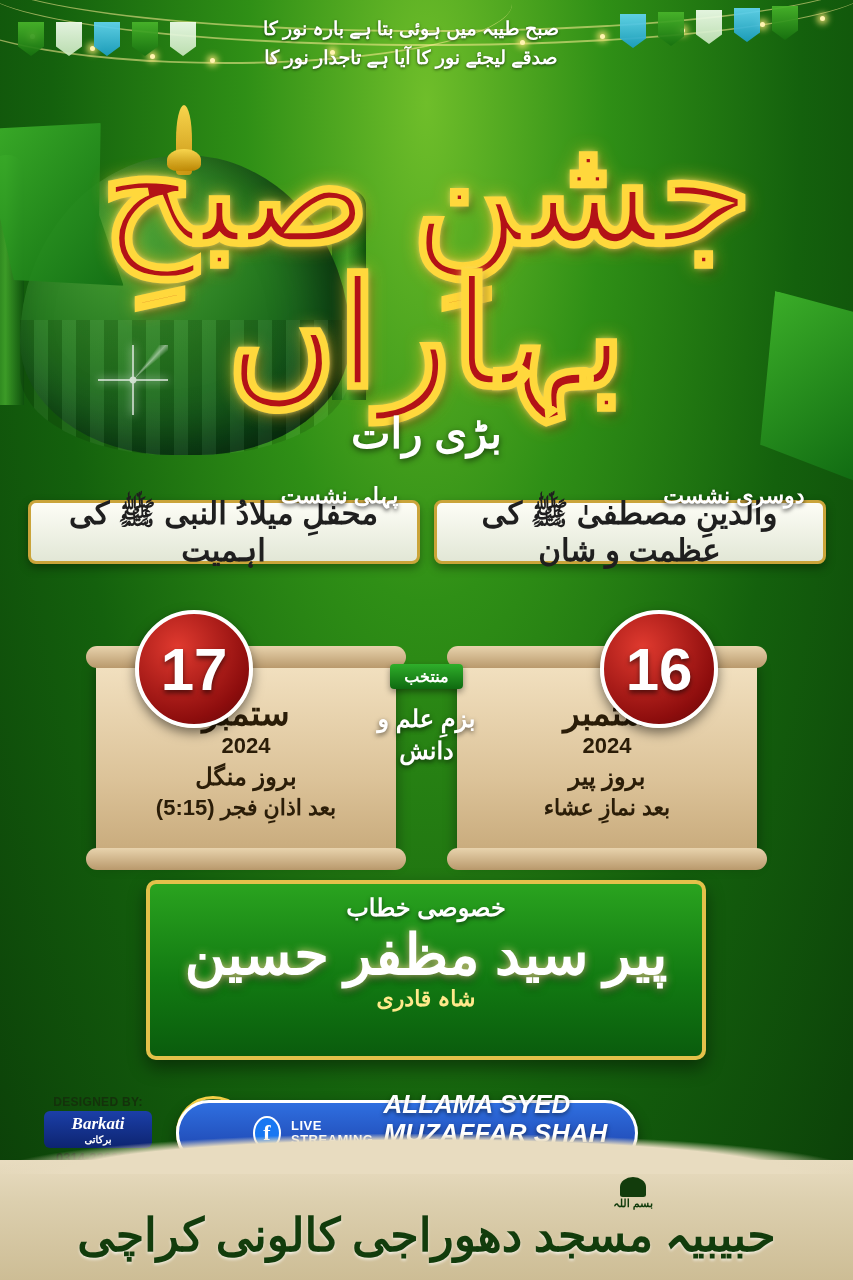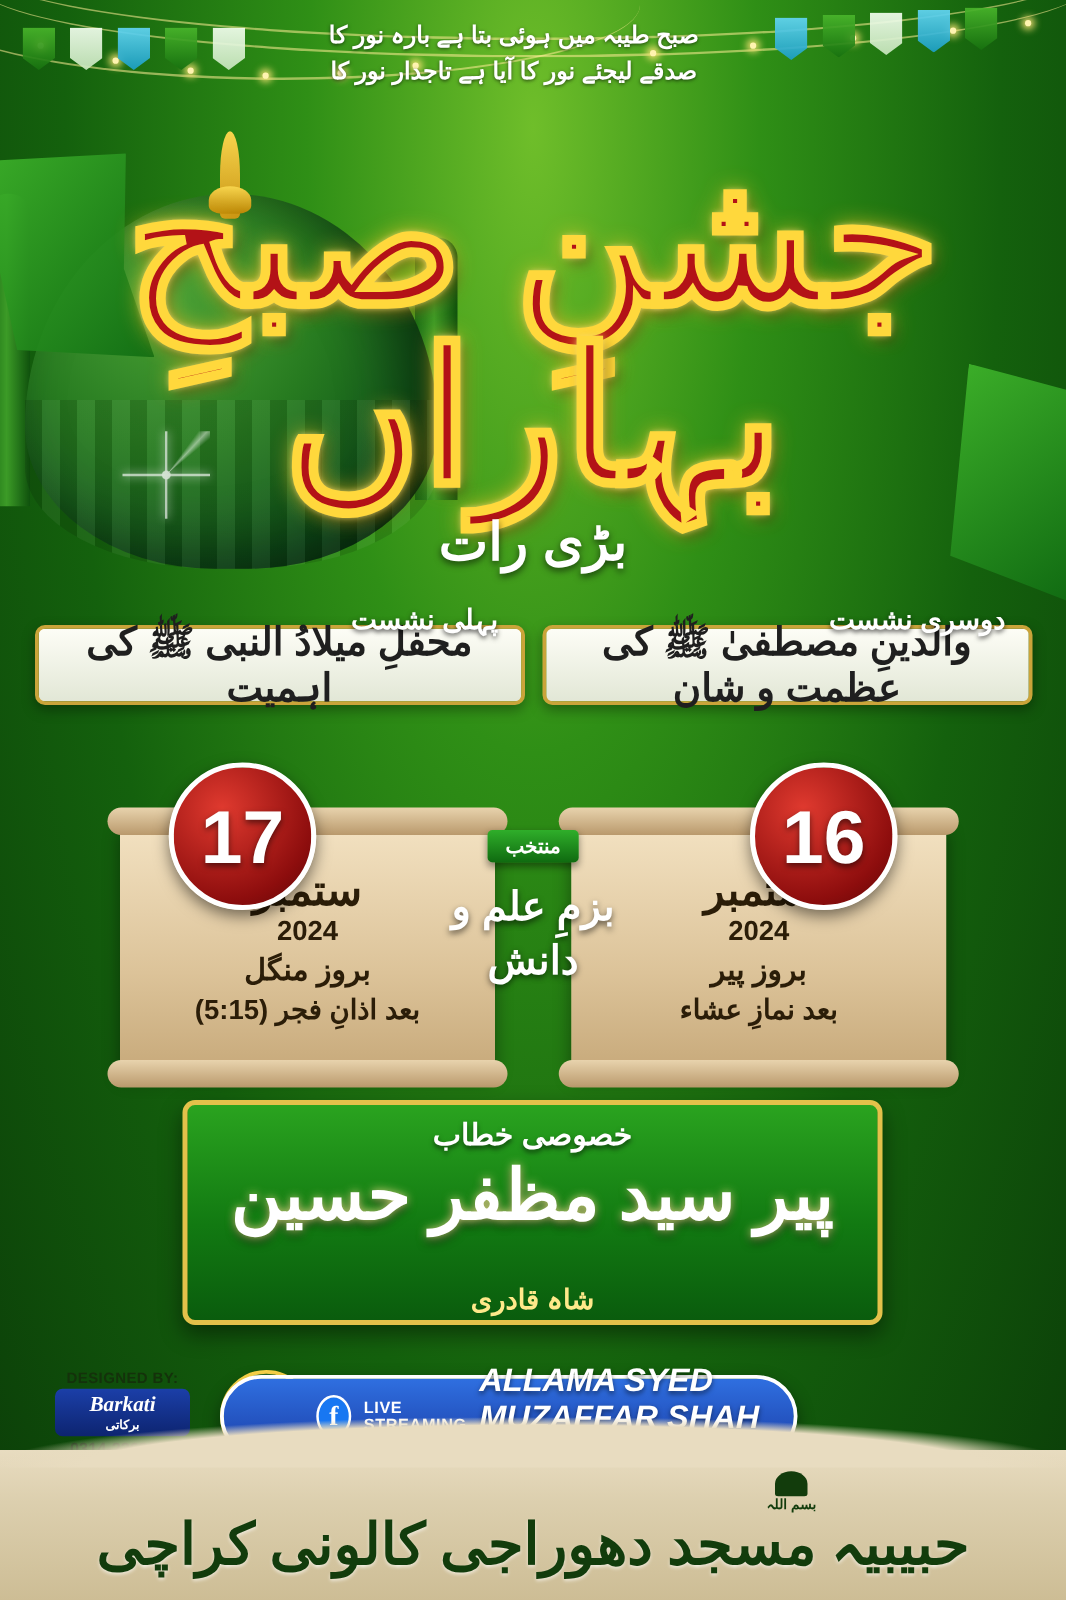--- a/index.html
+++ b/index.html
@@ -200,21 +200,21 @@
   .middle-tag {
     position:absolute; left: 50%; transform: translateX(-50%); top: 34px;
     width: 180px; text-align:center; direction: rtl;
   }
   .middle-tag .pill {
     display:inline-block; background: linear-gradient(180deg,#2fae2a,#0f6a10);
     color:#fff; font-size: 16px; font-weight:700; padding: 3px 14px;
     border-radius: 4px; box-shadow: 0 3px 6px rgba(0,0,0,.4);
   }
   .middle-tag .mt-line {
-    margin-top: 14px; font-size: 32px; font-weight: 700; color:#ffffff;
+    margin-top: 14px; font-size: 24px; font-weight: 700; color:#ffffff;
     text-shadow: 0 2px 5px rgba(0,0,0,.6); line-height: 1.35;
   }
 
   
   .speaker-panel {
     position: absolute; top: 880px; left: 146px; width: 560px; height: 180px;
     background: linear-gradient(180deg,#2aa31f,#127a12 55%,#0a5c0d);
     border: 4px solid #e3c14a;
     border-radius: 10px;
     box-shadow: 0 8px 18px rgba(0,0,0,.45);
@@ -227,21 +227,21 @@
   }
   .speaker-panel .zeegham {
     margin-top: 2px; font-size: 20px; font-weight: 700; color: #fff6c9;
   }
   .speaker-panel .sname {
     margin-top: 2px; font-size: 56px; font-weight: 700; color: #ffffff;
     line-height: 1.1;
     text-shadow: 0 0 8px rgba(255,240,150,.8), 0 4px 8px rgba(0,0,0,.6);
   }
   .speaker-panel .stitle {
-    font-size: 22px; font-weight: 700; color:#ffe98a;margin-top:40px;
+    font-size: 22px; font-weight: 700; color:#ffe98a;
   }
 
   
   .live-bar {
     position: absolute; top: 1100px; left: 176px; width: 462px; height: 66px;
     background: linear-gradient(180deg,#2f6fe0,#1c3fa8);
     border: 3px solid #ffffff;
     border-radius: 34px;
     display: flex; align-items: center; gap: 10px;
     padding-left: 74px;

